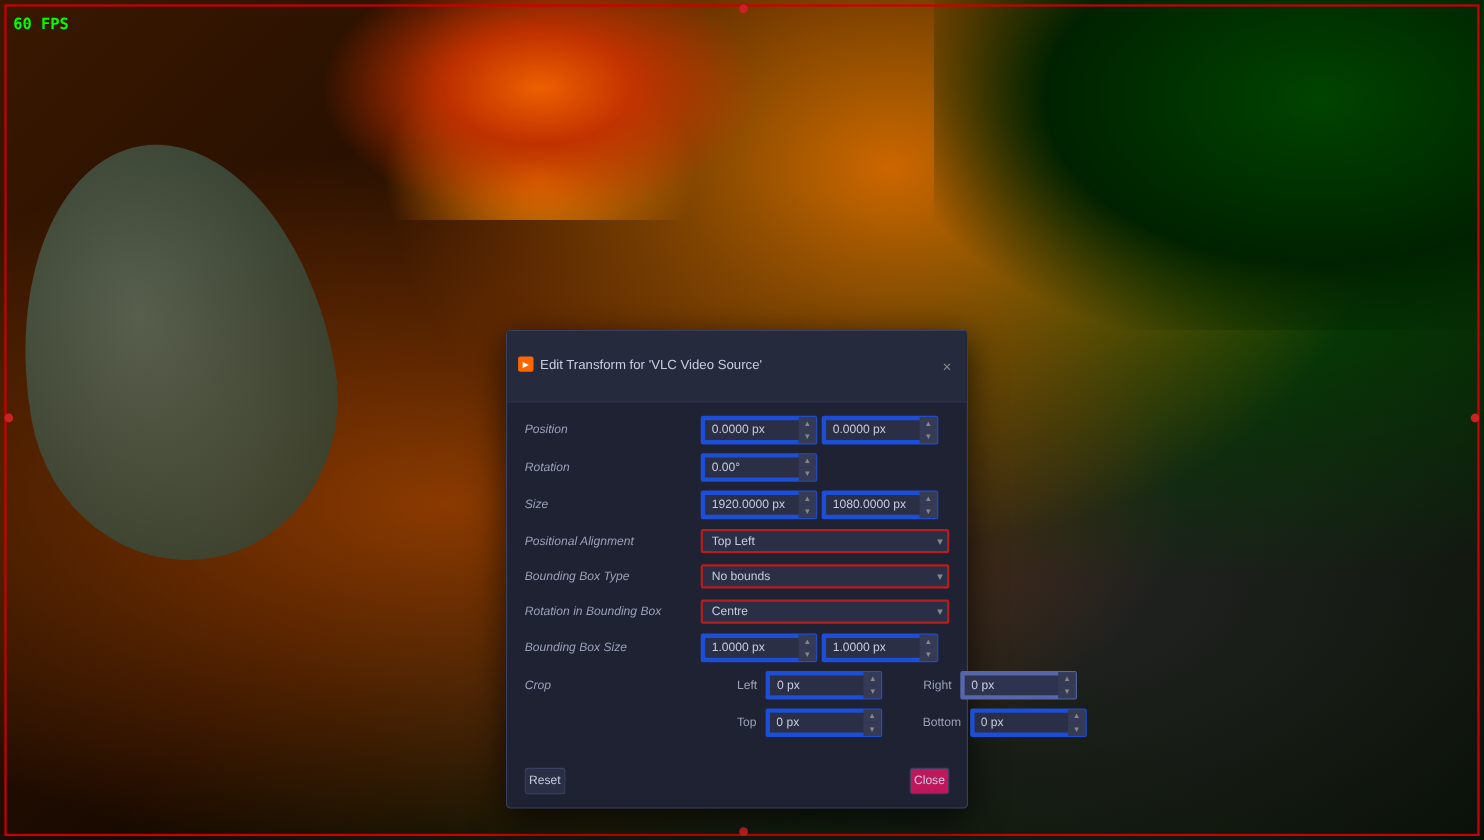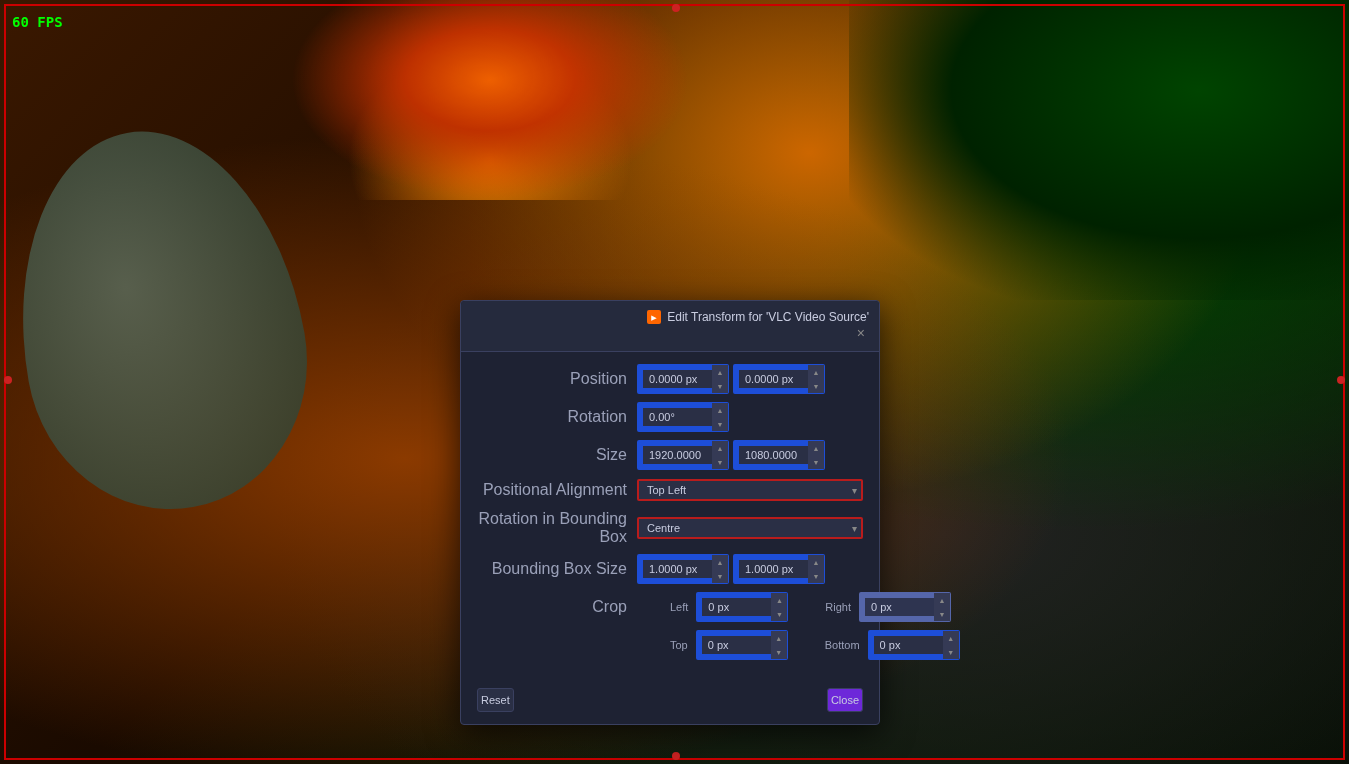--- a/index.html
+++ b/index.html
@@ -110,26 +110,25 @@
       width: 420px;
       box-shadow: 0 8px 32px rgba(0,0,0,0.7);
       position: absolute;
       top: 300px;
       left: 460px;
     }
 
     .dialog-titlebar {
       background: #252a3d;
       border-bottom: 1px solid #3a4060;
-      padding: 9px 10px;
-      display: flex;
-      align-items: flex-end;
+      padding: 23px 10px;
+      display: flex;
+      align-items: flex-start;
       justify-content: space-between;
       border-radius: 4px 4px 0 0;
-      flex-direction: column;
     }
 
     .dialog-title-left {
       display: flex;
       align-items: center;
       gap: 6px;
     }
 
     .dialog-icon {
       width: 14px;
@@ -165,47 +164,48 @@
 
     .form-row {
       display: flex;
       align-items: center;
       margin-bottom: 8px;
       min-height: 24px;
     }
 
     .form-label {
       color: #9aa0b8;
-      font-size: 16px;
-      text-align: right;
+      font-size: 11px;
+      text-align: left;
       flex: 0 0 160px;
       padding-right: 10px;
+      font-style: italic;
     }
 
     .form-controls {
       display: flex;
       align-items: center;
       gap: 4px;
       flex: 1;
     }
 
     
     .num-input-wrap {
       position: relative;
       display: inline-flex;
       align-items: center;
     }
 
     .num-input {
       background: #2a2f45;
-      border: 6px solid #1d4ed8;
+      border: 4px solid #1d4ed8;
       color: #c8cce0;
       font-size: 11px;
       padding: 3px 20px 3px 6px;
-      width: 92px;
+      width: 106px;
       border-radius: 2px;
       outline: none;
     }
 
     .num-input.active {
       border-color: #5566aa;
       background: #2e3450;
     }
 
     .spinner-btns {
@@ -288,21 +288,21 @@
       border: 1px solid transparent;
     }
 
     .btn-reset {
       background: #2a2f45;
       border-color: #3a4060;
       color: #c8cce0;
     }
 
     .btn-close {
-      background: #6d28d9;
+      background: #be185d;
       border-color: #3a4060;
       color: #c8cce0;
       margin-left: 24px;
     }
 
     
     .corner-dot { position: absolute; width: 8px; height: 8px; background: #cc2222; border-radius: 50%; z-index: 3; }
 
   </style>
 </head>
@@ -405,20 +405,32 @@
               <option>Centre</option>
               <option>Centre Right</option>
               <option>Bottom Left</option>
               <option>Bottom Centre</option>
               <option>Bottom Right</option>
             </select>
           </div>
         </div>
       </div>
 
+      <div class="form-row">
+        <div class="form-label">Bounding Box Type</div>
+        <div class="form-controls">
+          <div class="select-wrap">
+            <select class="dropdown-select">
+              <option selected="">No bounds</option>
+              <option>Scene bounding box</option>
+              <option>Custom</option>
+            </select>
+          </div>
+        </div>
+      </div>
 
       <div class="form-row">
         <div class="form-label">Rotation in Bounding Box</div>
         <div class="form-controls">
           <div class="select-wrap">
             <select class="dropdown-select">
               <option selected="">Centre</option>
               <option>Top Left</option>
               <option>Top Centre</option>
               <option>Top Right</option>

